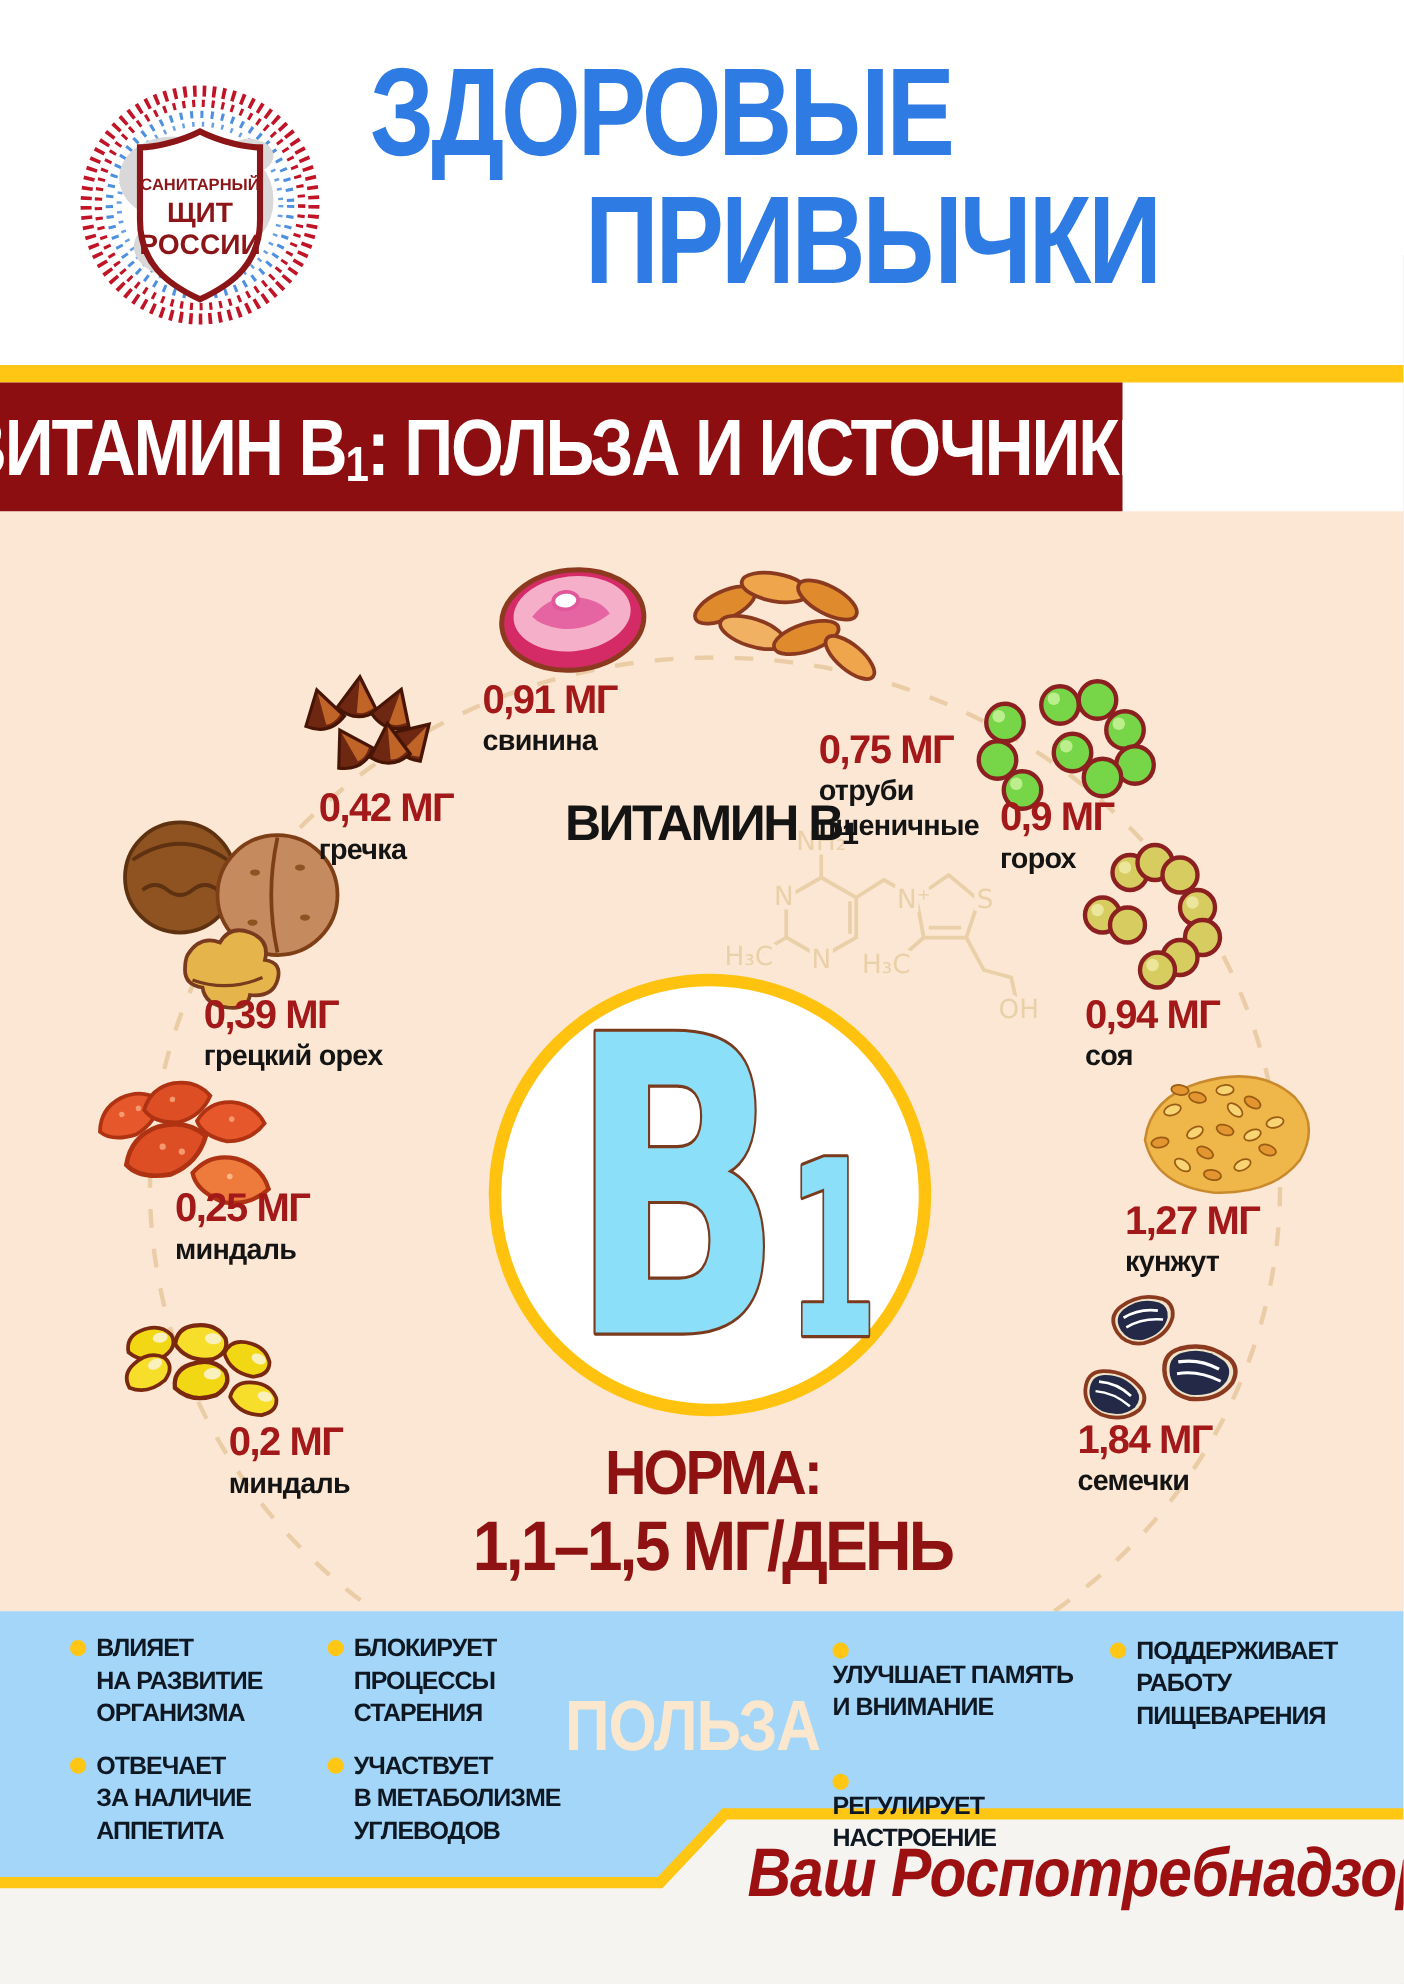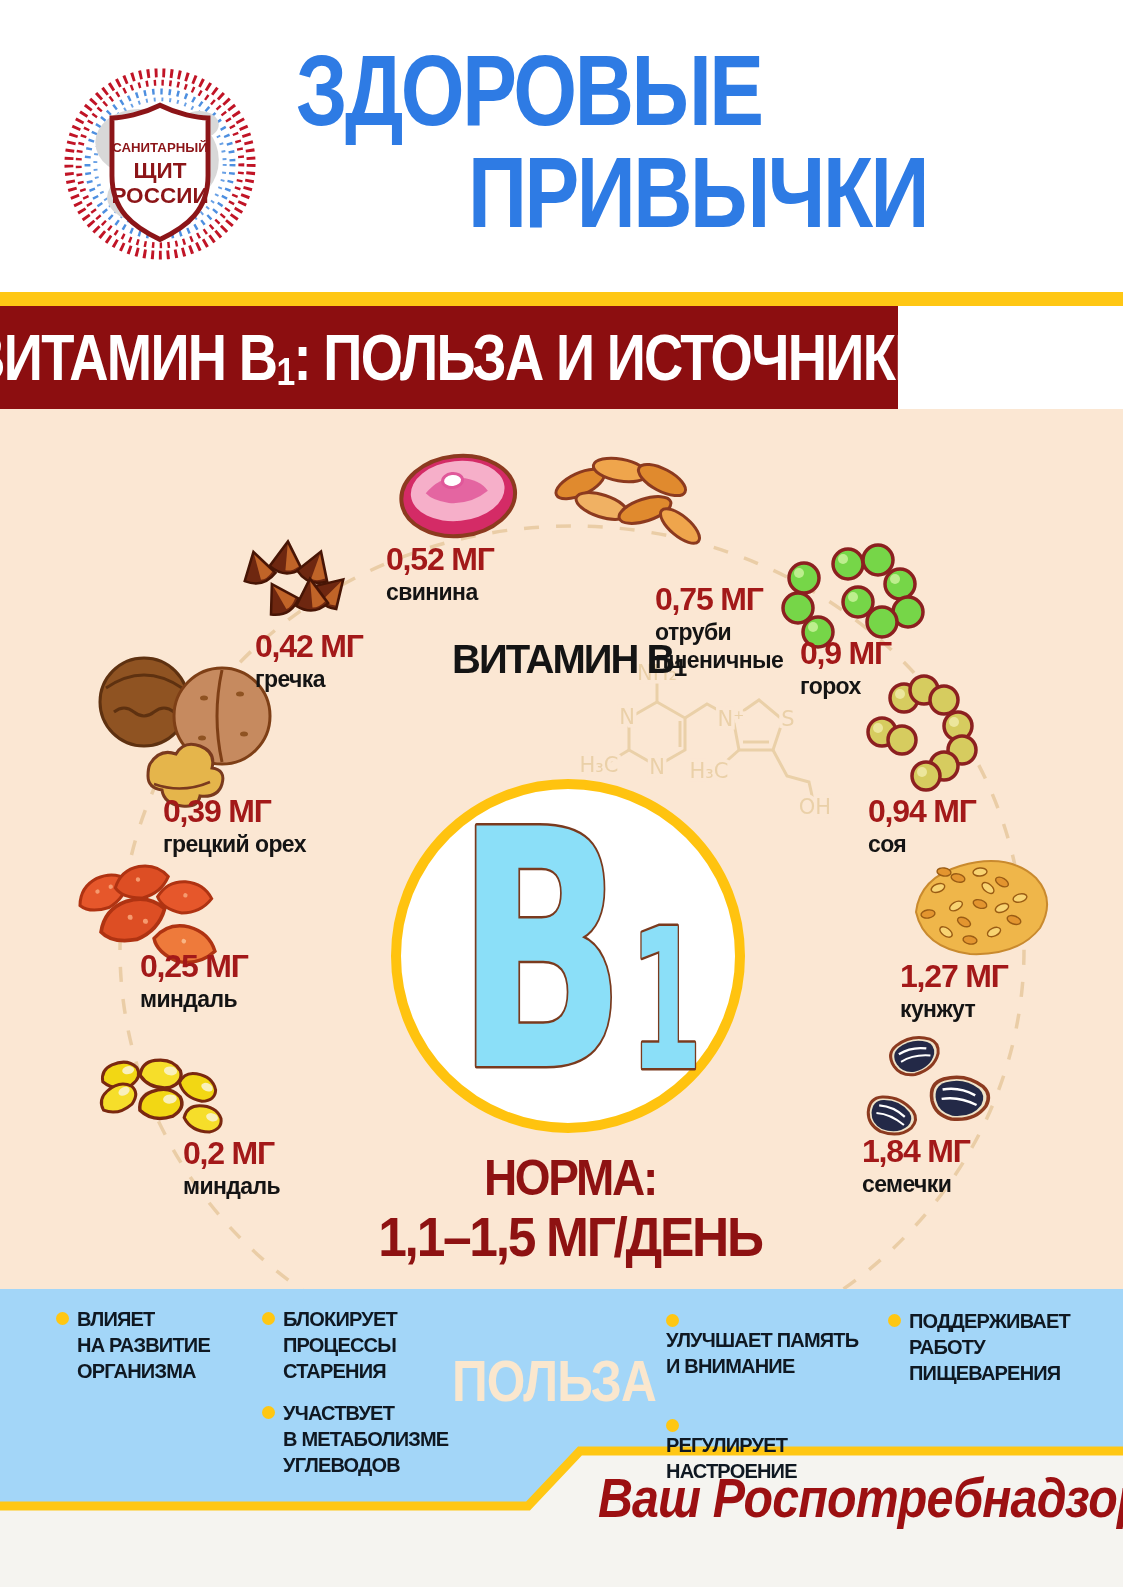--- a/index.html
+++ b/index.html
@@ -317,21 +317,21 @@
 
   <div class="abs txt vit-heading">
     <span>ВИТАМИН В</span><span class="sub1">1</span>
   </div>
   <div class="abs txt norm">
     <div class="n1">НОРМА:</div>
     <div class="n2">1,1–1,5 МГ/ДЕНЬ</div>
   </div>
 
   <div class="abs txt food f0">
-    <div class="v">0,52 МГ</div>
+    <div class="v">0,91 МГ</div>
     <div class="l">свинина</div>
   </div>
   <div class="abs txt food f1">
     <div class="v">0,75 МГ</div>
     <div class="l">отруби
 пшеничные</div>
   </div>
   <div class="abs txt food f2">
     <div class="v">0,9 МГ</div>
     <div class="l">горох</div>
@@ -365,20 +365,26 @@
     <div class="l">миндаль</div>
   </div>
 
   <div class="abs txt benefit-col c1">
     <div class="benefit">
       <span class="bullet"></span>
       <span class="benefit-text">ВЛИЯЕТ
 НА РАЗВИТИЕ
 ОРГАНИЗМА</span>
     </div>
+    <div class="benefit">
+      <span class="bullet"></span>
+      <span class="benefit-text">ОТВЕЧАЕТ
+ЗА НАЛИЧИЕ
+АППЕТИТА</span>
+    </div>
   </div>
   <div class="abs txt benefit-col c2">
     <div class="benefit">
       <span class="bullet"></span>
       <span class="benefit-text">БЛОКИРУЕТ
 ПРОЦЕССЫ
 СТАРЕНИЯ</span>
     </div>
     <div class="benefit">
       <span class="bullet"></span>

